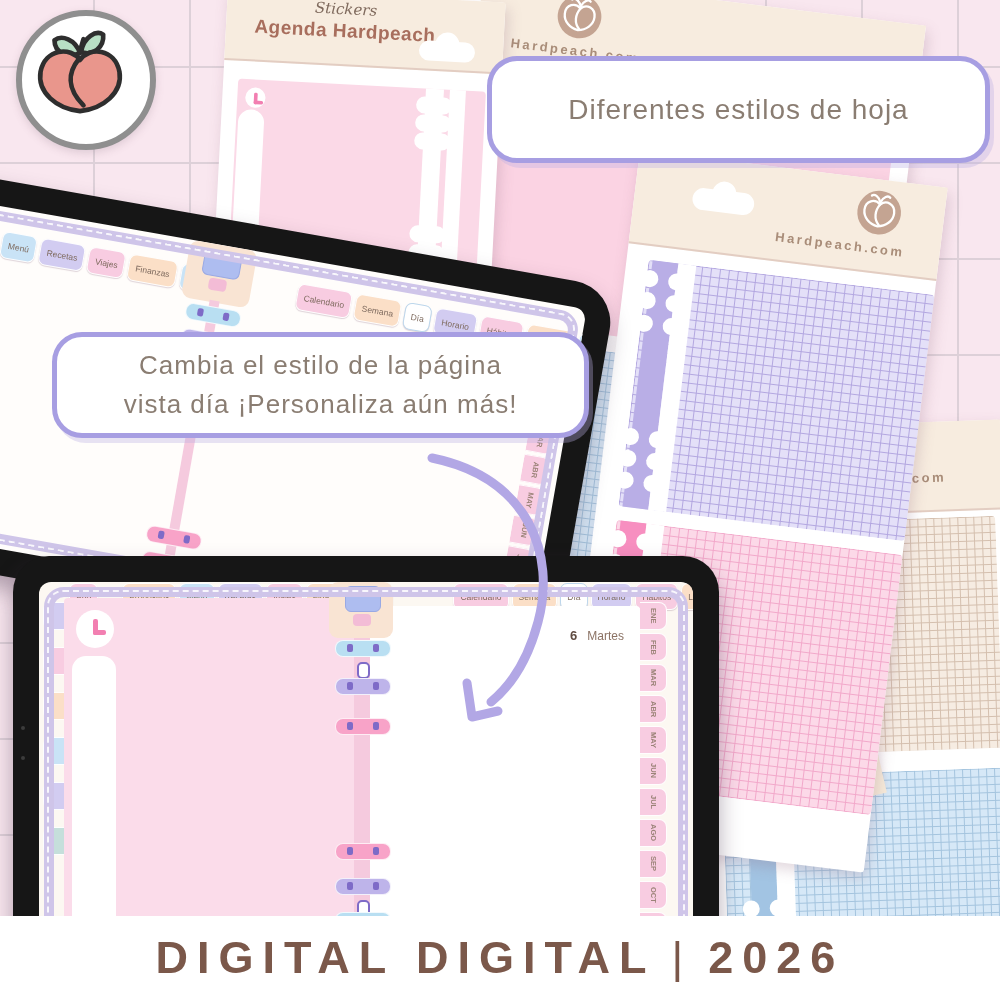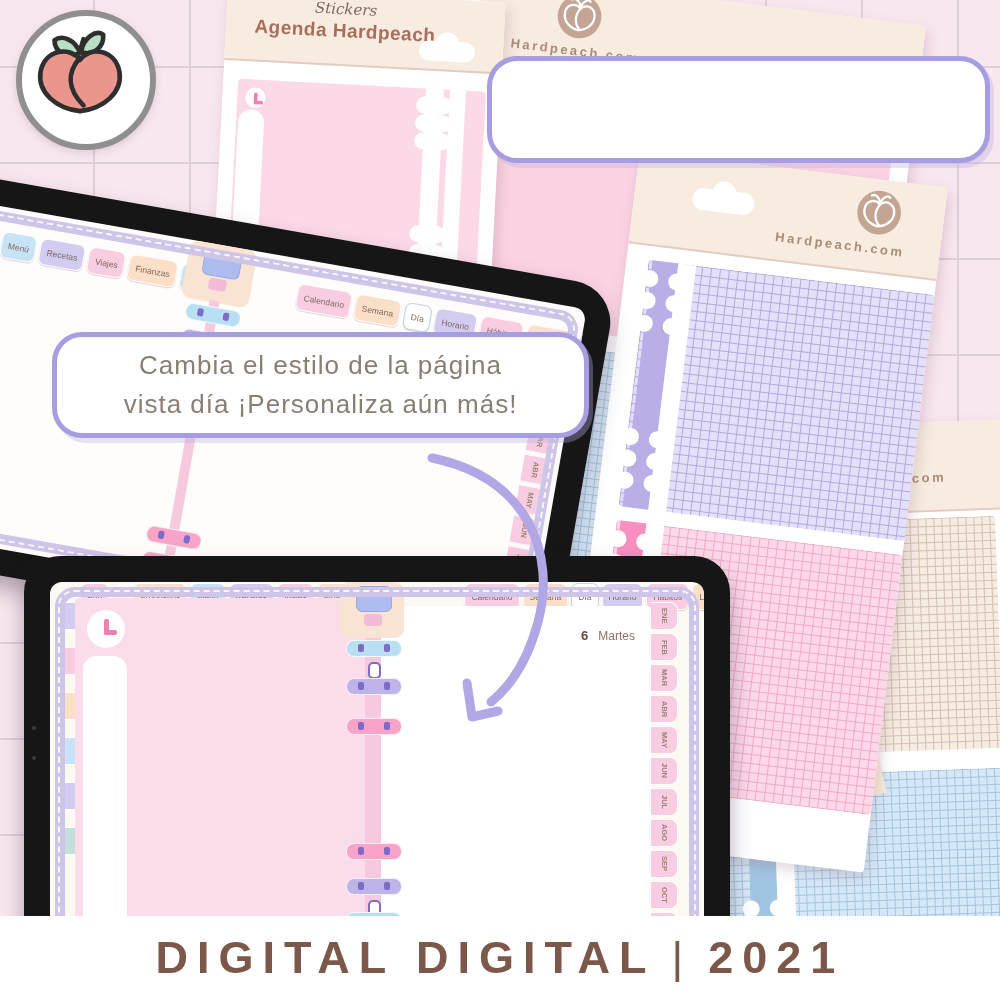--- a/index.html
+++ b/index.html
@@ -327,27 +327,28 @@
             <span>JUN</span>
           </div>
           <div class="mtab c-pink">
             <span>JUL</span>
           </div>
         </div>
     </div>
   </div>
 
   <div class="bubble" style="left:487px;top:56px;width:493px;height:97px;font-size:28px;">
+    <span>Diferentes estilos de hoja</span>
   </div>
   <div class="bubble" style="left:52px;top:332px;width:527px;height:96px;font-size:26px;">
     <span>Cambia el estilo de la página</span>
     <span>vista día ¡Personaliza aún más!</span>
   </div>
 
-  <div class="tablet" style="left:24px;top:556px;width:706px;height:430px;border-radius:36px;z-index:70;">
+  <div class="tablet" style="left:13px;top:556px;width:706px;height:430px;border-radius:36px;z-index:70;">
     <div style="position:absolute;left:8px;top:170px;width:4px;height:4px;border-radius:50%;background:#3c3c3c;"></div>
     <div style="position:absolute;left:8px;top:200px;width:4px;height:4px;border-radius:50%;background:#3c3c3c;"></div>
     <div class="screen" style="background:#fcf8f2;">
       <div class="frame"></div>
 
       <div class="stabs" style="left:4px;top:20px;gap:17px;">
 
       <div class="stab c-lavender"></div>
           <div class="stab c-pink"></div>
           <div class="stab c-peach"></div>
@@ -478,21 +479,21 @@
   <svg id="arrow-svg" viewBox="0 0 1000 1000">
     <g fill="none" stroke="#b2a7e5" stroke-width="9" stroke-linecap="round" stroke-linejoin="round">
       <path d="M432 458 C530 478 556 556 538 622 C529 656 513 684 491 702"></path>
       <path d="M467 683 L472 717 L498 711"></path>
     </g>
   </svg>
 
   <div id="banner">
     <span>DIGITAL DIGITAL</span>
     <span style="font-weight:normal;">|</span>
-    <span>2021</span>
+    <span>2026</span>
   </div>
 
   <div id="corner-logo">
     <svg width="116" height="116" viewBox="0 0 100 100">
       <g stroke="#2e2e2e" stroke-width="4" stroke-linecap="round" stroke-linejoin="round">
         <path d="M50 30 L53 20" fill="none"></path>
         <path d="M50 32 C46 20 34 16 28 21 C28 32 40 37 50 32 Z" fill="#b8dfc4"></path>
         <path d="M51 31 C53 18 64 12 70 16 C71 27 61 35 51 31 Z" fill="#b8dfc4"></path>
         <path d="M50 38 C42 26 20 28 16 48 C13 66 30 80 50 82 C70 80 87 66 84 48 C80 28 58 26 50 38 Z" fill="#e9968c"></path>
         <path d="M49 37 C40 48 38 62 53 77" fill="none"></path>

